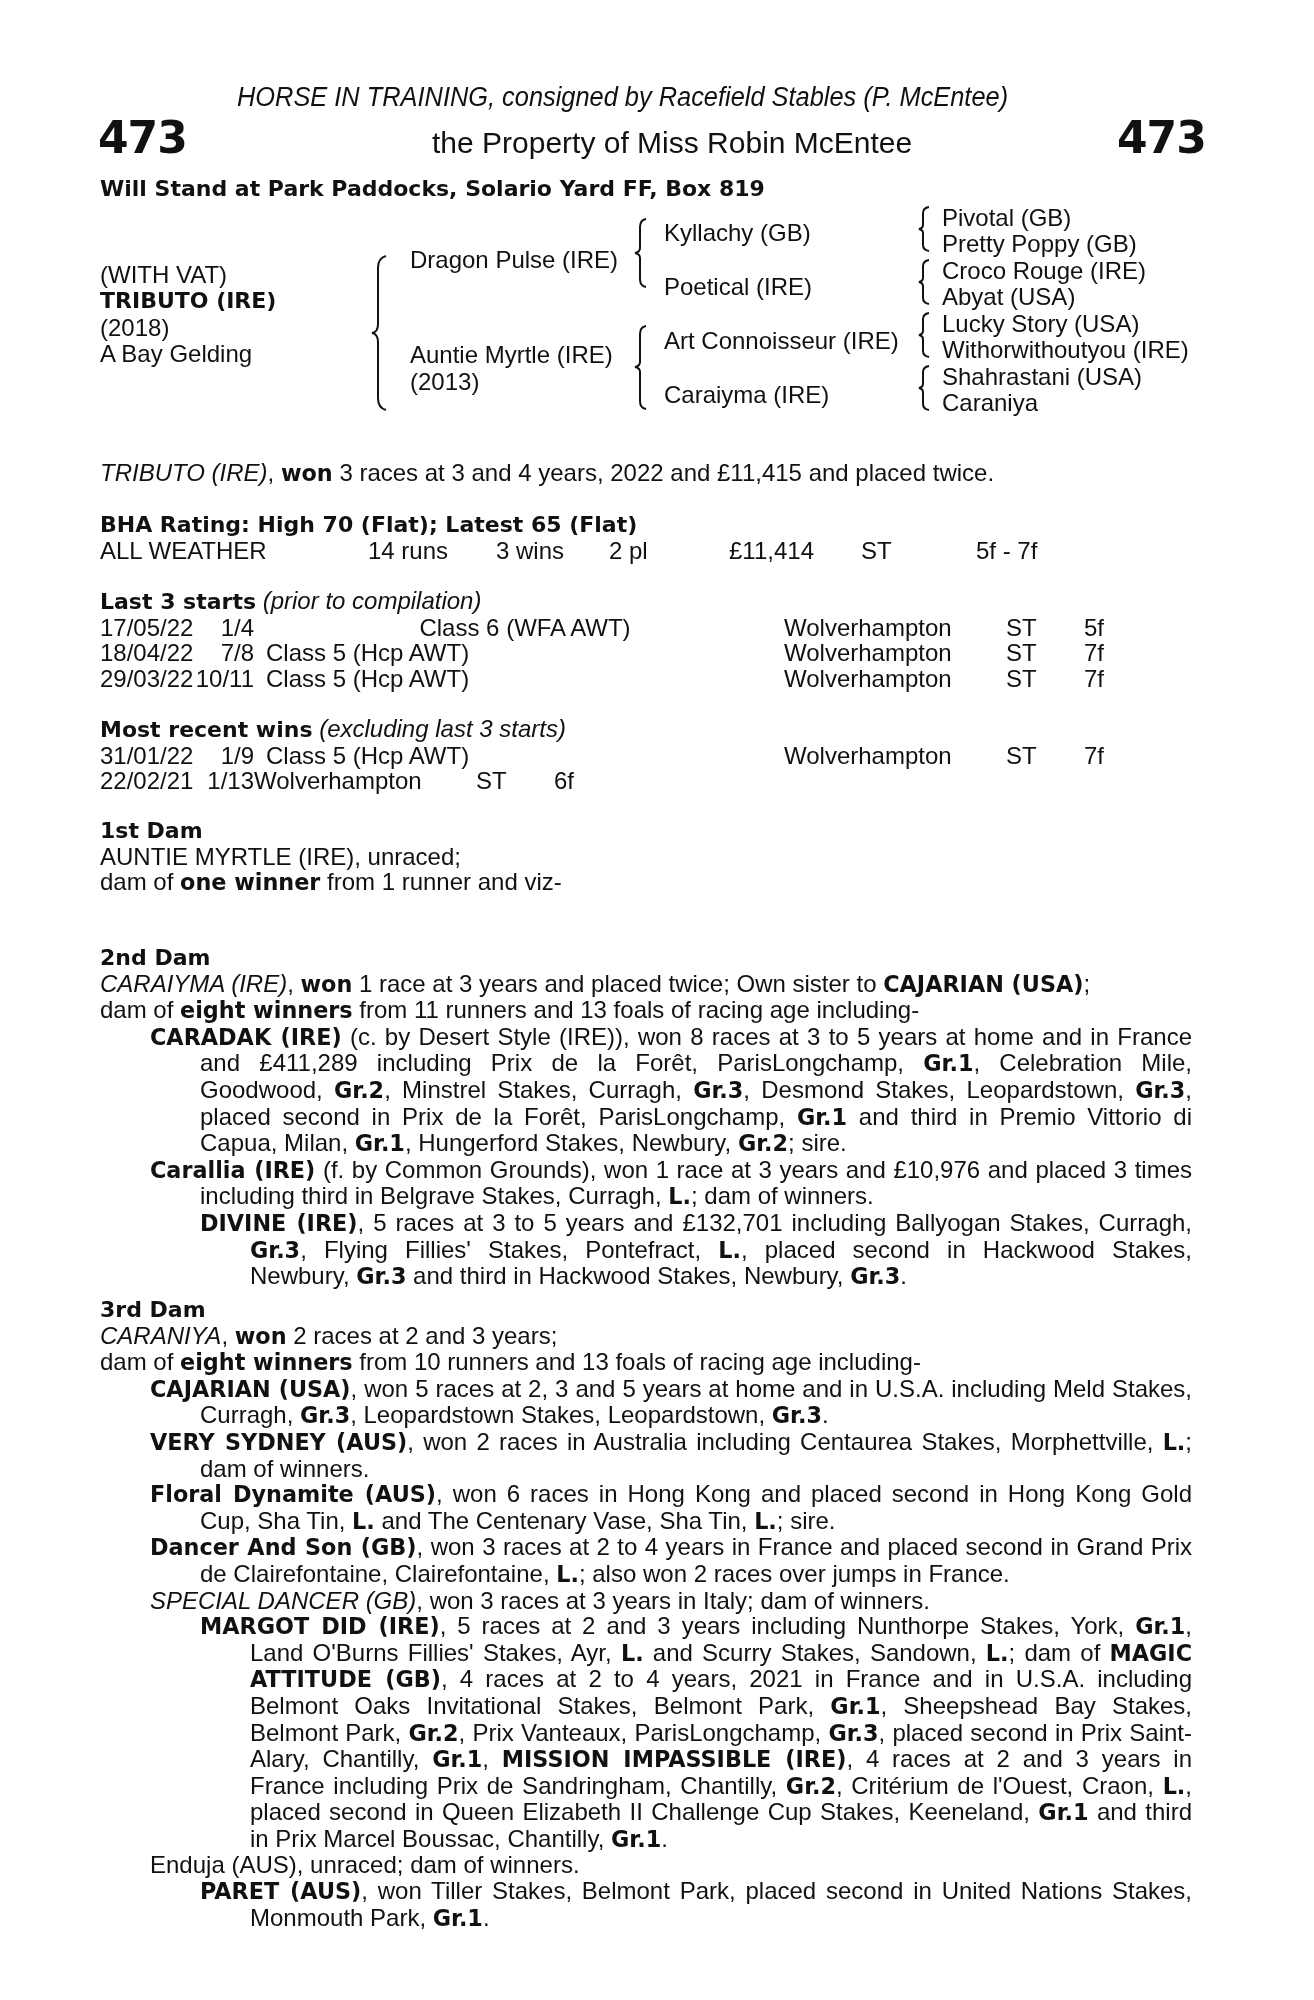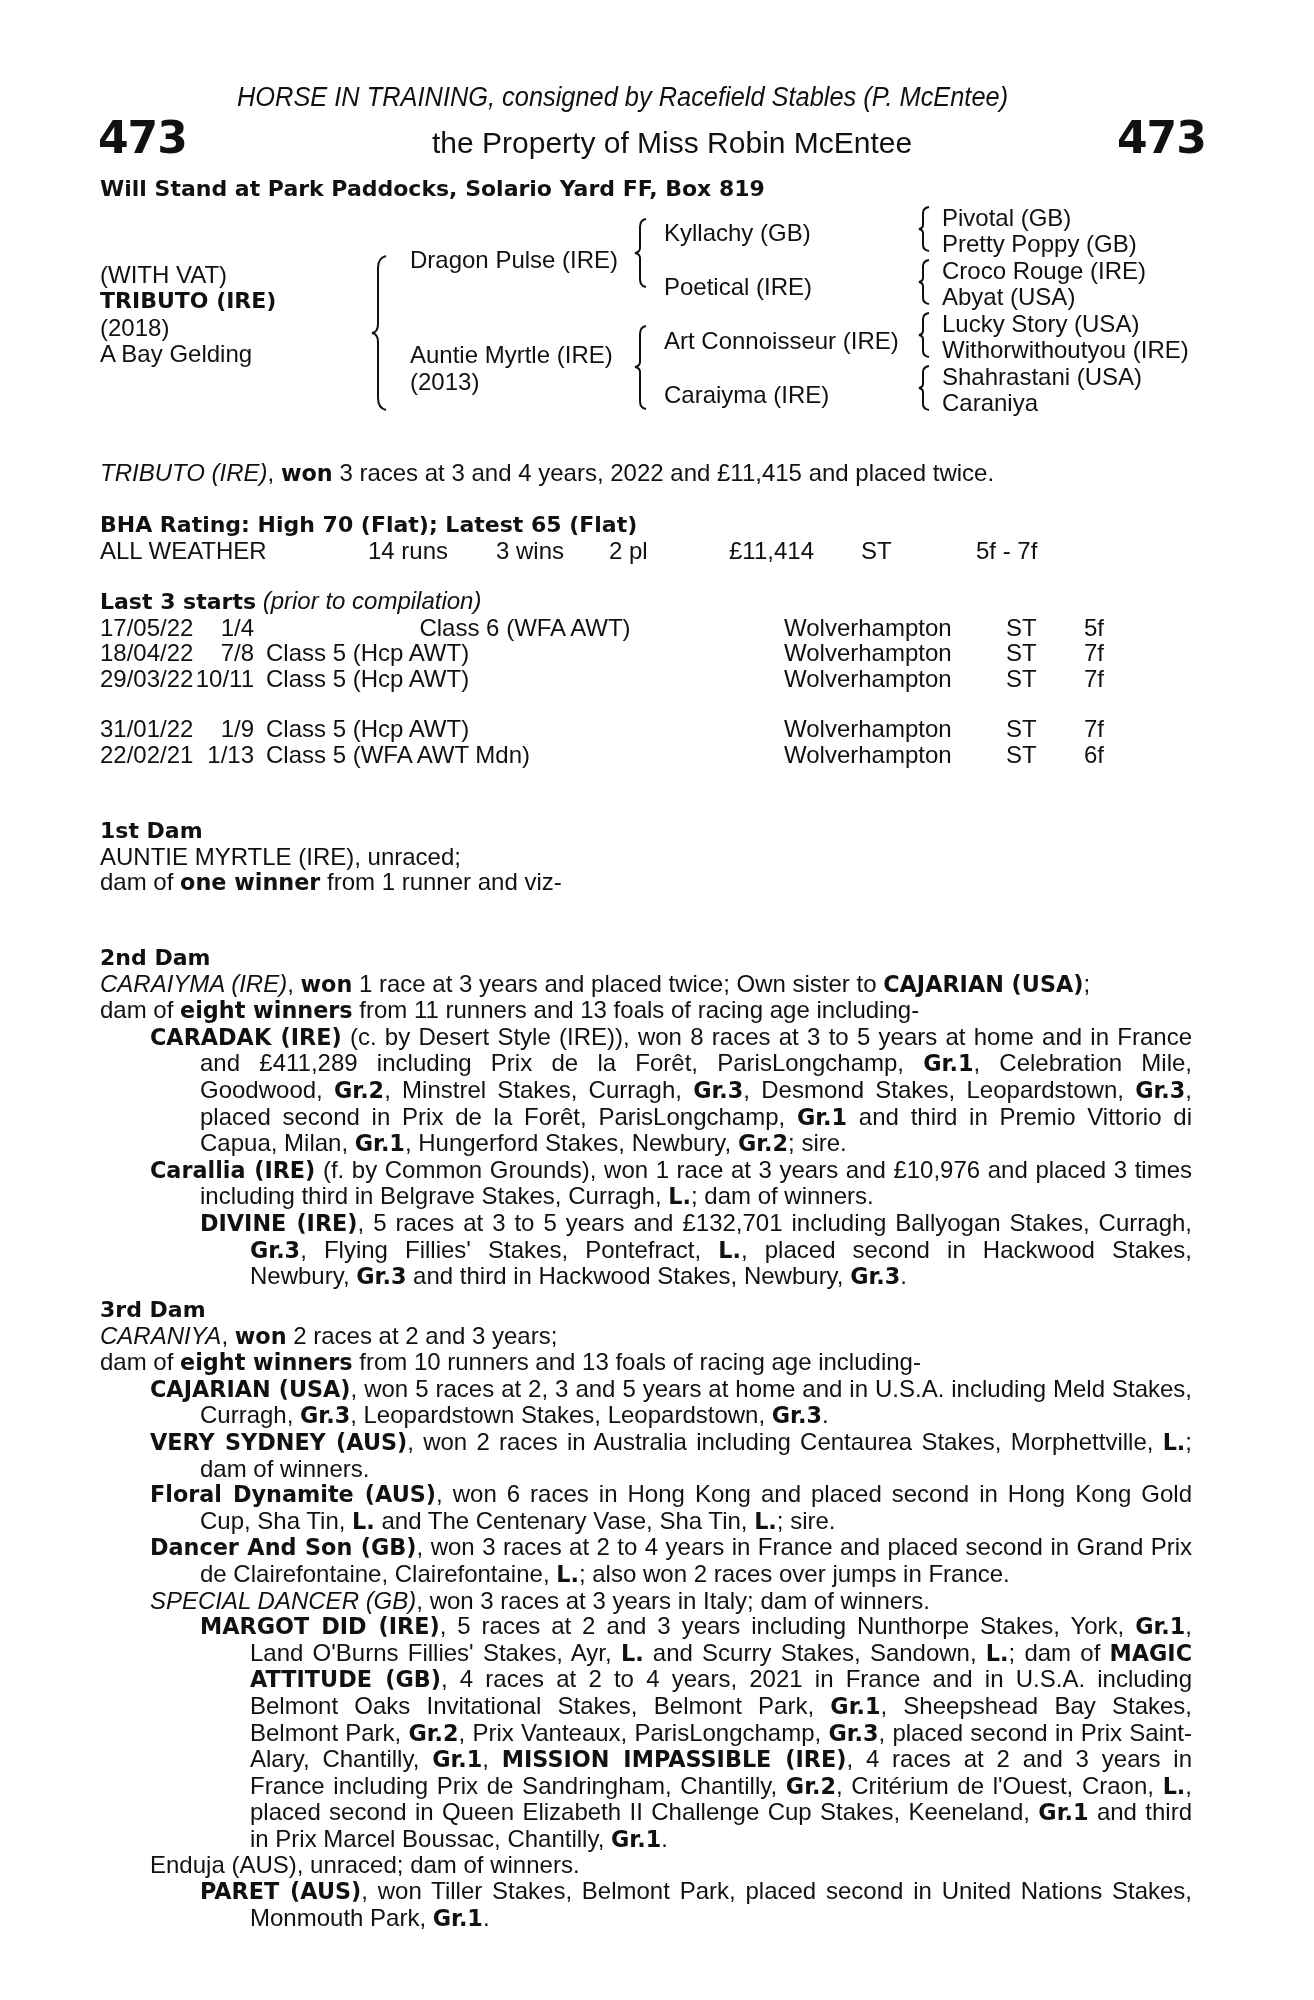--- a/index.html
+++ b/index.html
@@ -155,33 +155,36 @@
         <span style="width: 60px; text-align: right;">10/11</span>
         <span style="width: 518px; text-align: left; padding-left: 12px;">Class 5 (Hcp AWT)</span>
         <span style="width: 222px; text-align: left;">Wolverhampton</span>
         <span style="width: 78px; text-align: left;">ST</span>
         <span style="width: 40px; text-align: left;">7f</span>
       </div>
     </div>
 </div>
 
 <div class="txt" style="top:716px;">
+  <div>
+    <span class="sec-h">Most recent wins</span>
+    <span class="it">(excluding last 3 starts)</span>
+  </div>
   <div id="recent-wins-rows">
       <div class="row">
         <span style="width: 94px; text-align: left;">31/01/22</span>
         <span style="width: 60px; text-align: right;">1/9</span>
         <span style="width: 518px; text-align: left; padding-left: 12px;">Class 5 (Hcp AWT)</span>
         <span style="width: 222px; text-align: left;">Wolverhampton</span>
         <span style="width: 78px; text-align: left;">ST</span>
         <span style="width: 40px; text-align: left;">7f</span>
       </div>
       <div class="row">
         <span style="width: 94px; text-align: left;">22/02/21</span>
         <span style="width: 60px; text-align: right;">1/13</span>
-        <span style="width: 518px; text-align: left; padding-left: 12px;">Class 5 (WFA AWT Mdn)</span>
         <span style="width: 222px; text-align: left;">Wolverhampton</span>
         <span style="width: 78px; text-align: left;">ST</span>
         <span style="width: 40px; text-align: left;">6f</span>
       </div>
     </div>
 </div>
 
 <div class="txt" style="top:818px;">
   <div class="sec-h">1st Dam</div>
   <p>AUNTIE MYRTLE (IRE), unraced;</p>

